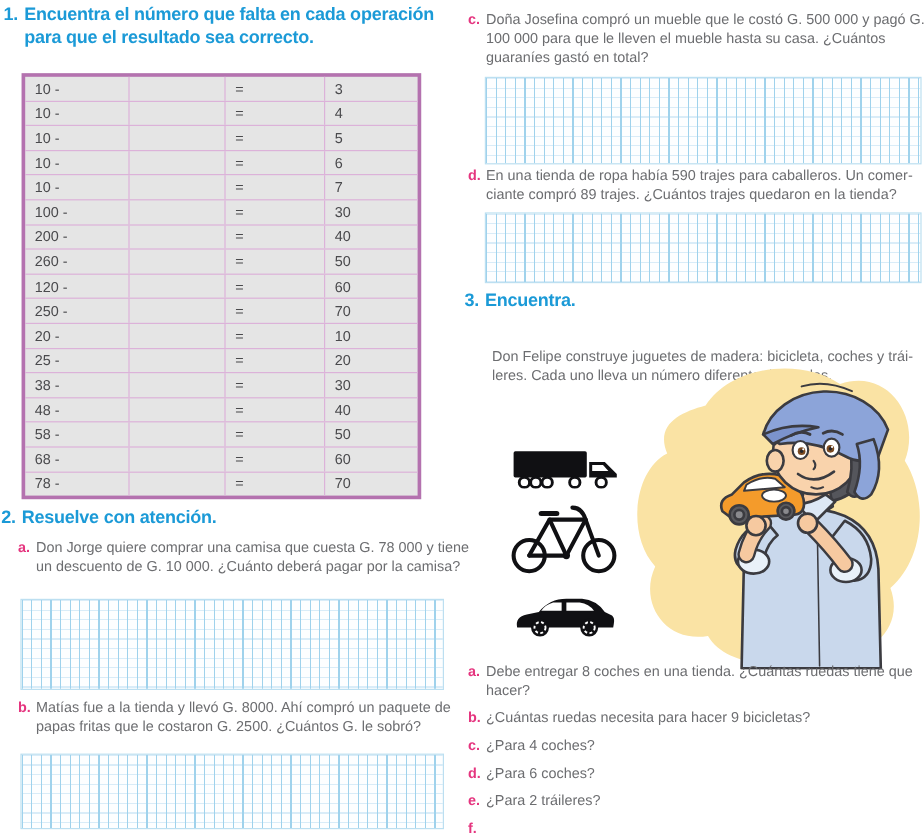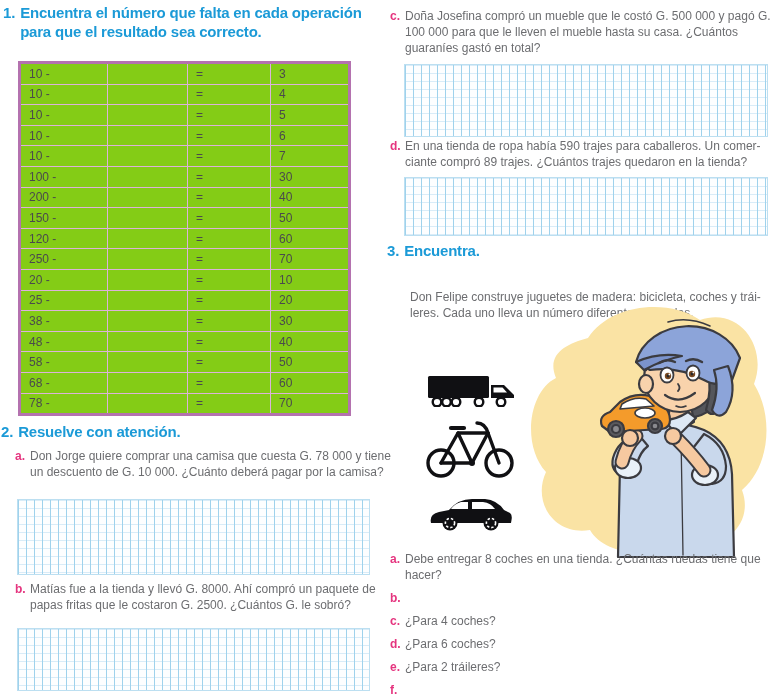--- a/index.html
+++ b/index.html
@@ -6,21 +6,21 @@
   #sheet{position:relative;width:770px;height:698px;background:#ffffff;
          font-family:"Liberation Sans",sans-serif;overflow:hidden;}
 
   
   .sec-head{display:flex;color:#1b9ad7;font-weight:bold;font-size:15px;
             line-height:19px;letter-spacing:-0.2px;}
   .sec-head .num{flex:none;margin-right:5px;}
 
   
   .ptable{position:absolute;left:18px;top:61px;width:333px;height:355px;
-          border:3px solid #b472af;box-sizing:border-box;background:#84cc16;
+          border:3px solid #b472af;box-sizing:border-box;background:#e5e5e5;
           display:flex;flex-direction:column;}
   .trow{flex:1;display:grid;grid-template-columns:86px 80px 83px 1fr;}
   .trow + .trow{border-top:1px solid #dcb2d9;}
   .tc{display:flex;align-items:center;padding-left:8px;font-size:12px;
       color:#4a4a4d;}
   .tc + .tc{border-left:1px solid #dcb2d9;}
 
   
   .prob{position:absolute;display:flex;font-size:12px;line-height:16px;
         color:#6c6d70;}
@@ -98,21 +98,21 @@
       </div>
 
       <div class="trow">
         <div class="tc">200 -</div>
         <div class="tc"></div>
         <div class="tc">=</div>
         <div class="tc">40</div>
       </div>
 
       <div class="trow">
-        <div class="tc">150 -</div>
+        <div class="tc">260 -</div>
         <div class="tc"></div>
         <div class="tc">=</div>
         <div class="tc">50</div>
       </div>
 
       <div class="trow">
         <div class="tc">120 -</div>
         <div class="tc"></div>
         <div class="tc">=</div>
         <div class="tc">60</div>
@@ -316,20 +316,21 @@
 
   <div id="questions">
 
       <div class="q">
         <span class="letter">a.</span>
         <span>Debe entregar 8 coches en una tienda. ¿Cuántas ruedas tiene que hacer?</span>
       </div>
 
       <div class="q">
         <span class="letter">b.</span>
+        <span>¿Cuántas ruedas necesita para hacer 9 bicicletas?</span>
       </div>
 
       <div class="q">
         <span class="letter">c.</span>
         <span>¿Para 4 coches?</span>
       </div>
 
       <div class="q">
         <span class="letter">d.</span>
         <span>¿Para 6 coches?</span>

